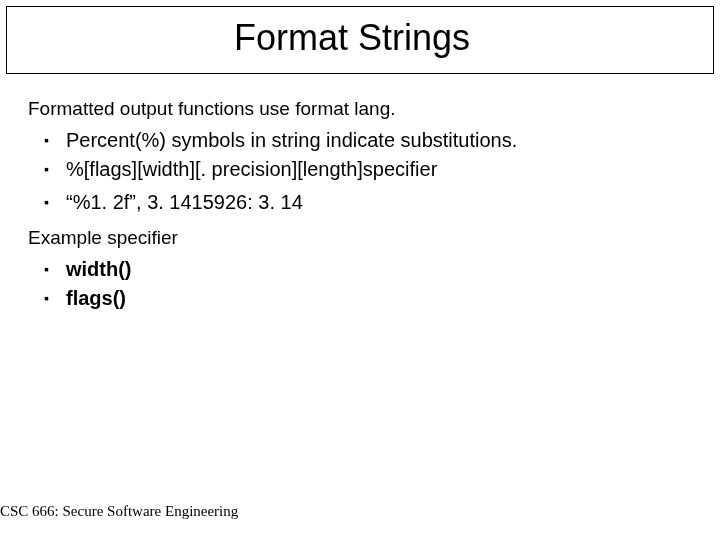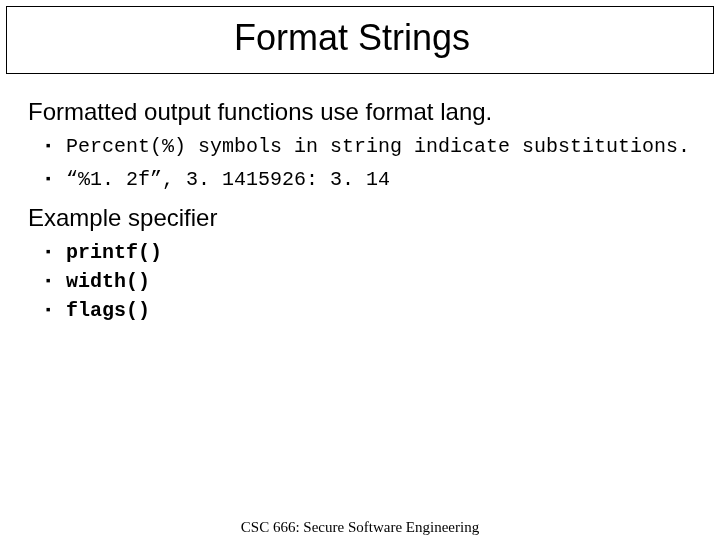--- a/index.html
+++ b/index.html
@@ -20,76 +20,75 @@
       padding: 10px 16px 14px 0;
     }
     .title-box h1 {
       font-size: 36px;
       font-weight: normal;
     }
     .body-content {
       padding: 14px 18px 0 28px;
     }
     .section-heading {
-      font-size: 24px;
+      font-size: 19px;
       font-weight: normal;
       margin-top: 10px;
       margin-bottom: 6px;
     }
     ul.bullets {
       list-style: none;
       padding-left: 38px;
       margin-bottom: 4px;
     }
     ul.bullets li {
       font-size: 20px;
       line-height: 1.45;
       position: relative;
-      font-family: Liberation Mono, monospace;
     }
     ul.bullets li::before {
       content: "▪";
       font-size: 14px;
       position: absolute;
       left: -22px;
       top: 4px;
     }
     ul.bullets.fn-list li {
       font-weight: bold;
     }
     .footer {
       position: absolute;
-      bottom: 4px;
+      bottom: 20px;
       left: 0;
       width: 100%;
-      text-align: center;
+      text-align: left;
       font-family: "Times New Roman", Times, serif;
       font-size: 15px;
     }
   </style>
 </head>
 <body>
 
 <div class="title-box">
   <h1>Format Strings</h1>
 </div>
 
 <div class="body-content">
 
   <div class="section-heading">Formatted output functions use format lang.</div>
   <ul class="bullets">
     <li>Percent(%) symbols in string indicate substitutions.</li>
+    <li>%[flags][width][. precision][length]specifier</li>
   </ul>
 
   <ul class="bullets">
     <li>“%1. 2f”, 3. 1415926: 3. 14</li>
   </ul>
 
   <div class="section-heading">Example specifier</div>
   <ul class="bullets fn-list">
-    <li>printf()</li>
     <li>width()</li>
     <li>flags()</li>
   </ul>
 
 </div>
 
 <div class="footer">CSC 666: Secure Software Engineering</div>
 
 </body></html>

